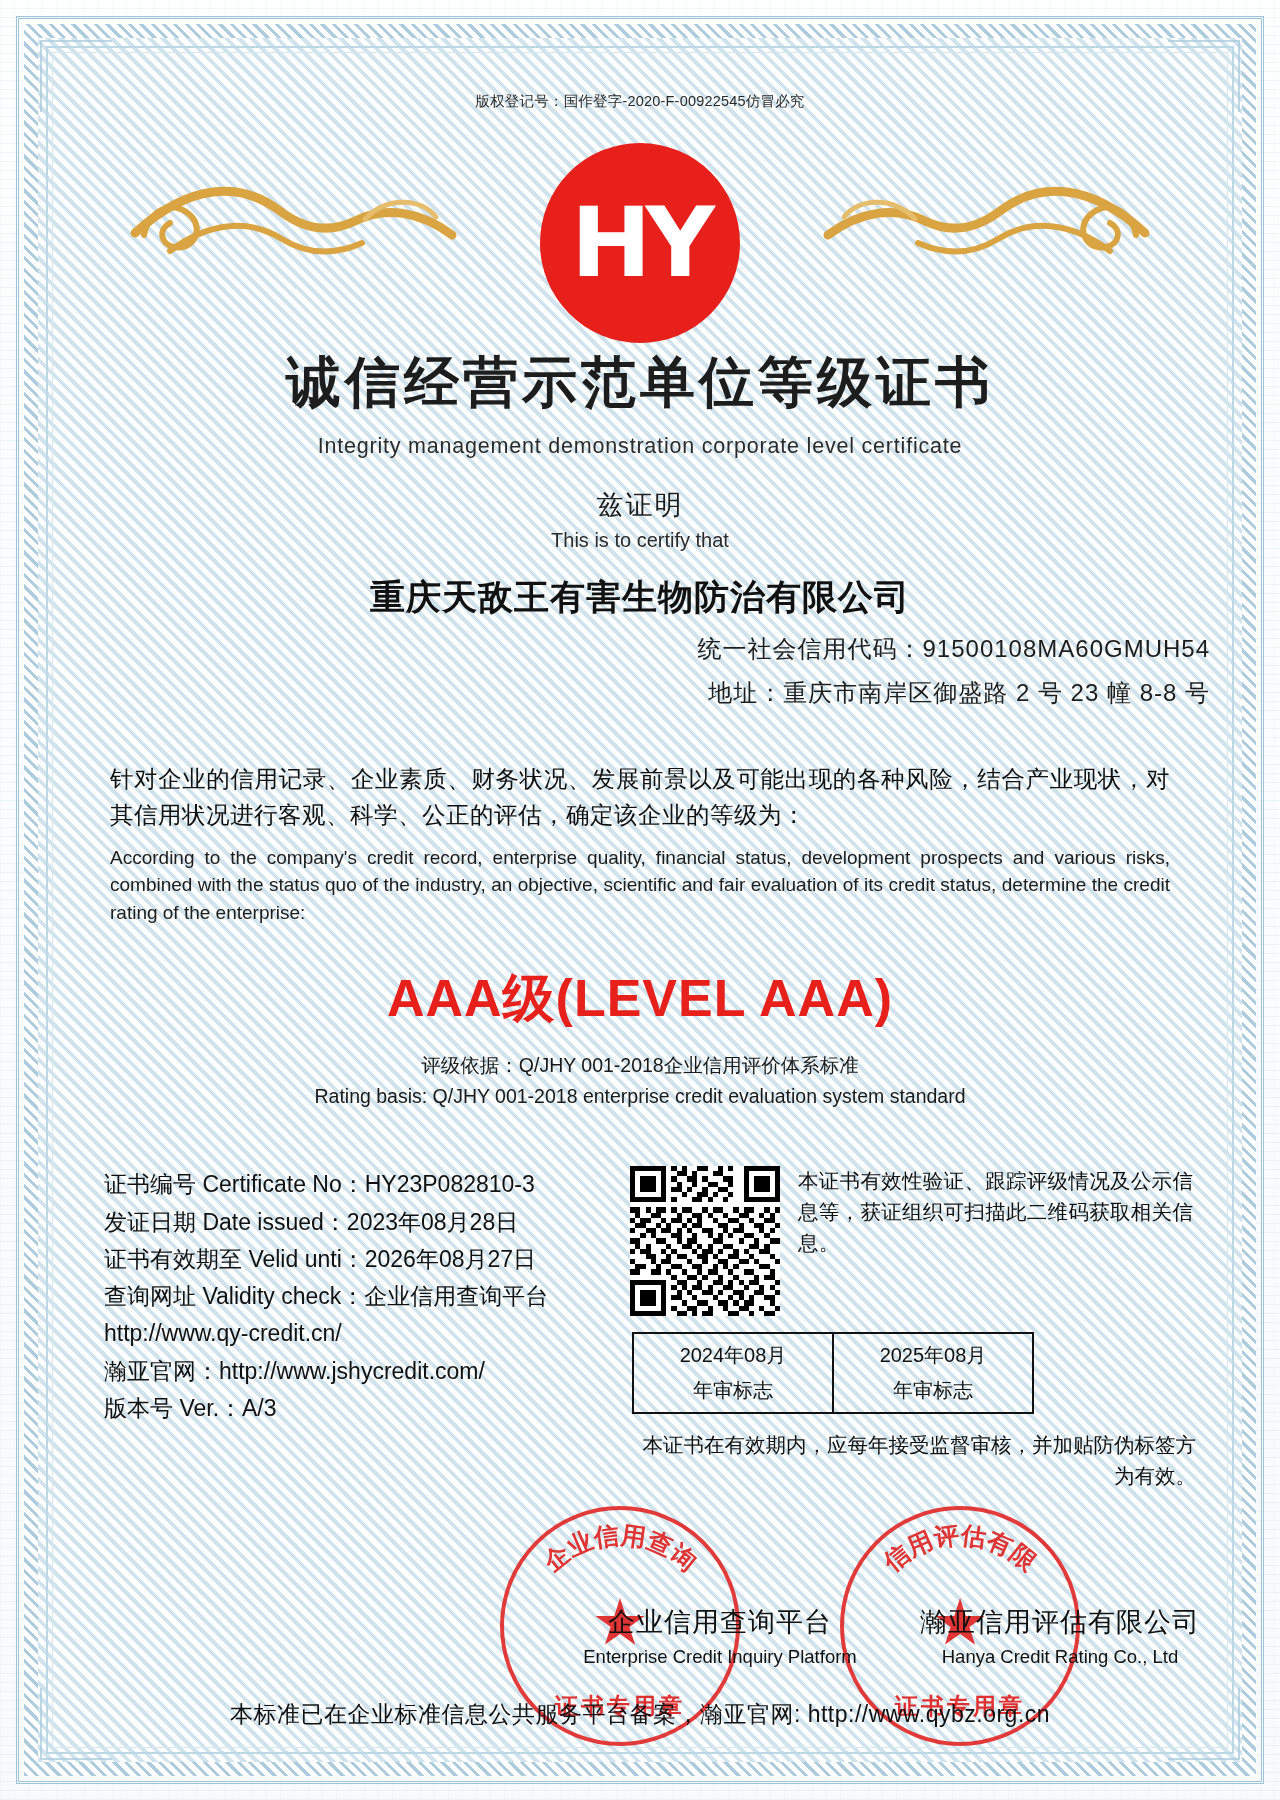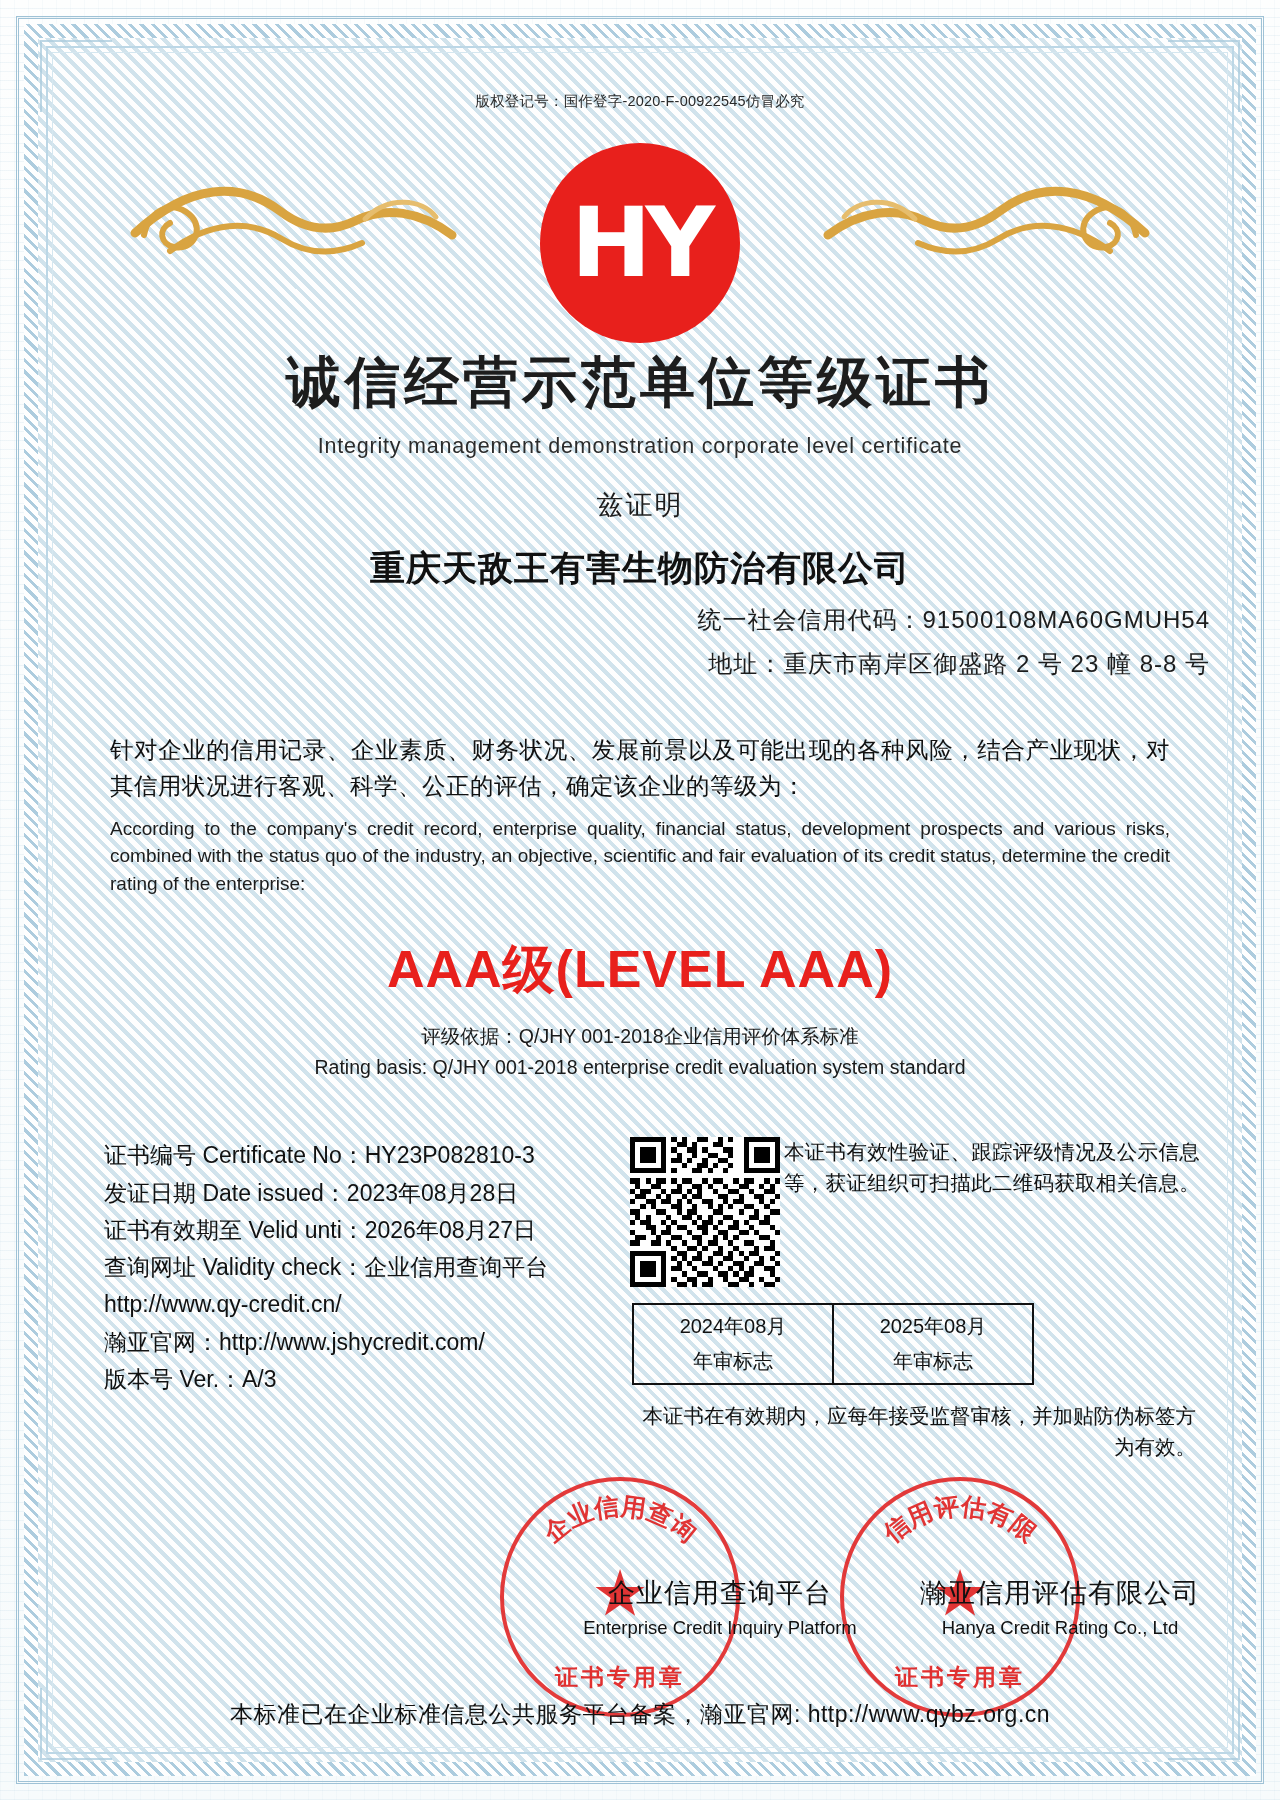--- a/index.html
+++ b/index.html
@@ -148,21 +148,21 @@
   }
   .info-left{
     width:560px;padding-left:34px;box-sizing:border-box;
   }
   .info-left div{
     font-size:23px;color:#111;line-height:1.62;white-space:nowrap;
   }
   .info-right{
     flex:1;display:flex;flex-direction:column;padding-right:10px;
   }
-  .qr-wrap{display:flex;gap:4px;align-items:flex-start;}
+  .qr-wrap{display:flex;gap:18px;align-items:flex-start;}
   .qr{
     width:150px;height:150px;flex:0 0 150px;
     background:#fff;
     display:block;
   }
   .qr-note{
     font-size:20.5px;color:#111;line-height:1.5;letter-spacing:.3px;
   }
   .stamp-boxes{
     display:flex;margin-top:16px;margin-left:2px;
@@ -256,20 +256,21 @@
 
       <div class="logo">
         <span class="logo-text">HY</span>
       </div>
     </div>
 
     <div class="title-cn">诚信经营示范单位等级证书</div>
     <div class="title-en">Integrity management demonstration corporate level certificate</div>
 
     <div class="certify-cn">兹证明</div>
+    <div class="certify-en">This is to certify that</div>
 
     <div class="company">重庆天敌王有害生物防治有限公司</div>
     <div class="org-line">统一社会信用代码：91500108MA60GMUH54</div>
     <div class="org-line">地址：重庆市南岸区御盛路 2 号 23 幢 8-8 号</div>
 
     <div class="body-block">
       <div class="body-cn">针对企业的信用记录、企业素质、财务状况、发展前景以及可能出现的各种风险，结合产业现状，对其信用状况进行客观、科学、公正的评估，确定该企业的等级为：</div>
       <div class="body-en">According to the company's credit record, enterprise quality, financial status, development prospects and various risks, combined with the status quo of the industry, an objective, scientific and fair evaluation of its credit status, determine the credit rating of the enterprise:</div>
     </div>
 

